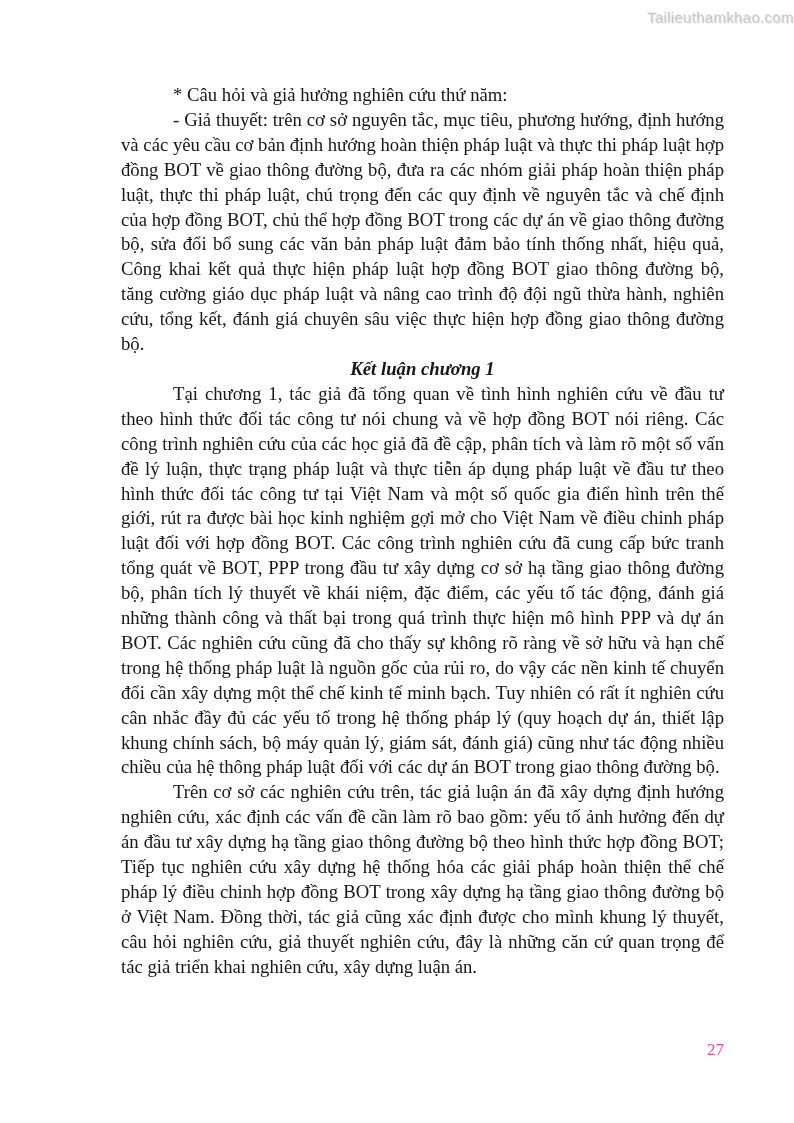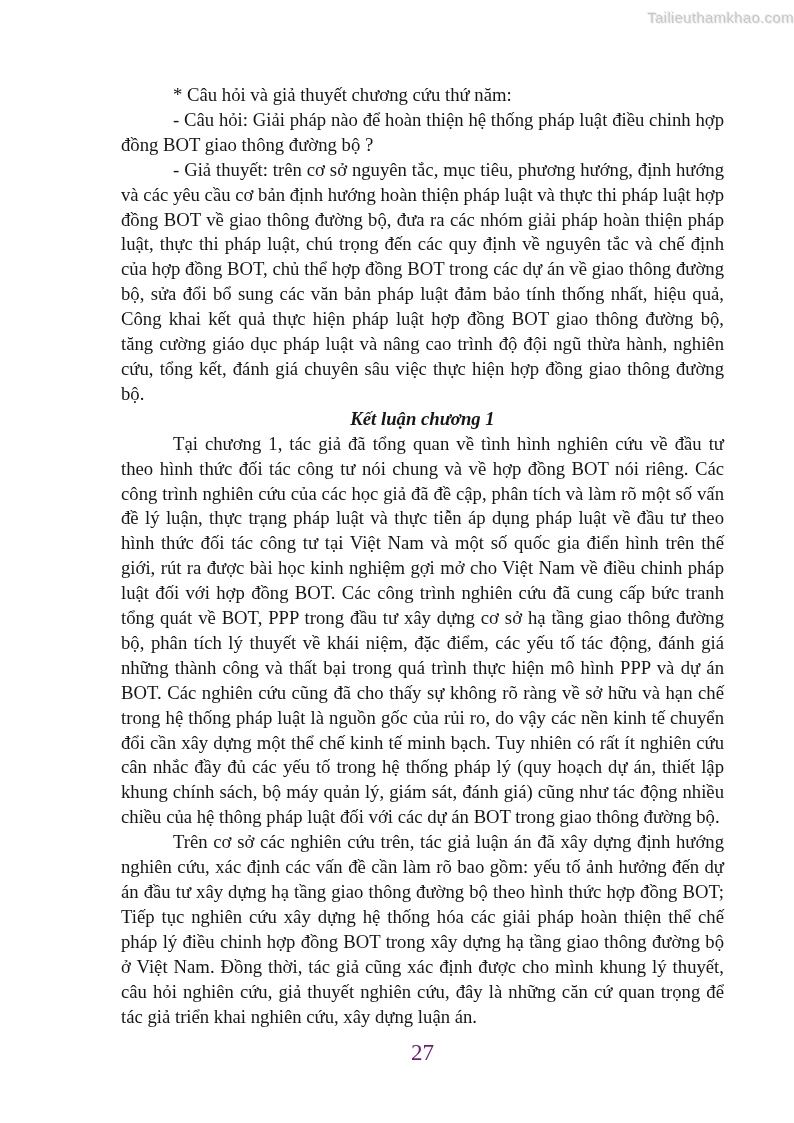--- a/index.html
+++ b/index.html
@@ -50,38 +50,37 @@
     font-size: 18.7px;
     font-weight: 700;
     font-style: italic;
     text-align: center;
   }
   .footer {
     position: absolute;
     top: 1040px;
     left: 113px;
     width: 603px;
-    text-align: center;
-    font-size: 23px;
-    color: #701a75;
+    text-align: right;
+    font-size: 17px;
+    color: #ec4899;
   }
 </style>
 </head>
 <body>
 
 <div class="page">
 
   <div class="watermark">Tailieuthamkhao.com</div>
 
   <div class="content">
 
 
-    <p class="para indent">* Câu hỏi và giả thuyết chương cứu thứ năm:</p>
+    <p class="para indent">* Câu hỏi và giả hưởng nghiên cứu thứ năm:</p>
 
-    <p class="para indent">- Câu hỏi: Giải pháp nào để hoàn thiện hệ thống pháp luật điều chinh hợp đồng BOT giao thông đường bộ ?</p>
 
     <p class="para indent">- Giả thuyết: trên cơ sở nguyên tắc, mục tiêu, phương hướng, định hướng và các yêu cầu cơ bản định hướng hoàn thiện pháp luật và thực thi pháp luật hợp đồng BOT về giao thông đường bộ, đưa ra các nhóm giải pháp hoàn thiện pháp luật, thực thi pháp luật, chú trọng đến các quy định về nguyên tắc và chế định của hợp đồng BOT, chủ thể hợp đồng BOT trong các dự án về giao thông đường bộ, sửa đổi bổ sung các văn bản pháp luật đảm bảo tính thống nhất, hiệu quả, Công khai kết quả thực hiện pháp luật hợp đồng BOT giao thông đường bộ, tăng cường giáo dục pháp luật và nâng cao trình độ đội ngũ thừa hành, nghiên cứu, tổng kết, đánh giá chuyên sâu việc thực hiện hợp đồng giao thông đường bộ.</p>
 
     <h3 class="heading">Kết luận chương 1</h3>
 
     <p class="para indent">Tại chương 1, tác giả đã tổng quan về tình hình nghiên cứu về đầu tư theo hình thức đối tác công tư nói chung và về hợp đồng BOT nói riêng. Các công trình nghiên cứu của các học giả đã đề cập, phân tích và làm rõ một số vấn đề lý luận, thực trạng pháp luật và thực tiễn áp dụng pháp luật về đầu tư theo hình thức đối tác công tư tại Việt Nam và một số quốc gia điển hình trên thế giới, rút ra được bài học kinh nghiệm gợi mở cho Việt Nam về điều chinh pháp luật đối với hợp đồng BOT. Các công trình nghiên cứu đã cung cấp bức tranh tổng quát về BOT, PPP trong đầu tư xây dựng cơ sở hạ tầng giao thông đường bộ, phân tích lý thuyết về khái niệm, đặc điểm, các yếu tố tác động, đánh giá những thành công và thất bại trong quá trình thực hiện mô hình PPP và dự án BOT. Các nghiên cứu cũng đã cho thấy sự không rõ ràng về sở hữu và hạn chế trong hệ thống pháp luật là nguồn gốc của rủi ro, do vậy các nền kinh tế chuyển đổi cần xây dựng một thể chế kinh tế minh bạch. Tuy nhiên có rất ít nghiên cứu cân nhắc đầy đủ các yếu tố trong hệ thống pháp lý (quy hoạch dự án, thiết lập khung chính sách, bộ máy quản lý, giám sát, đánh giá) cũng như tác động nhiều chiều của hệ thông pháp luật đối với các dự án BOT trong giao thông đường bộ.</p>
 
     <p class="para indent">Trên cơ sở các nghiên cứu trên, tác giả luận án đã xây dựng định hướng nghiên cứu, xác định các vấn đề cần làm rõ bao gồm: yếu tố ảnh hưởng đến dự án đầu tư xây dựng hạ tầng giao thông đường bộ theo hình thức hợp đồng BOT; Tiếp tục nghiên cứu xây dựng hệ thống hóa các giải pháp hoàn thiện thể chế pháp lý điều chinh hợp đồng BOT trong xây dựng hạ tầng giao thông đường bộ ở Việt Nam. Đồng thời, tác giả cũng xác định được cho mình khung lý thuyết, câu hỏi nghiên cứu, giả thuyết nghiên cứu, đây là những căn cứ quan trọng để tác giả triển khai nghiên cứu, xây dựng luận án.</p>
 
   </div>

